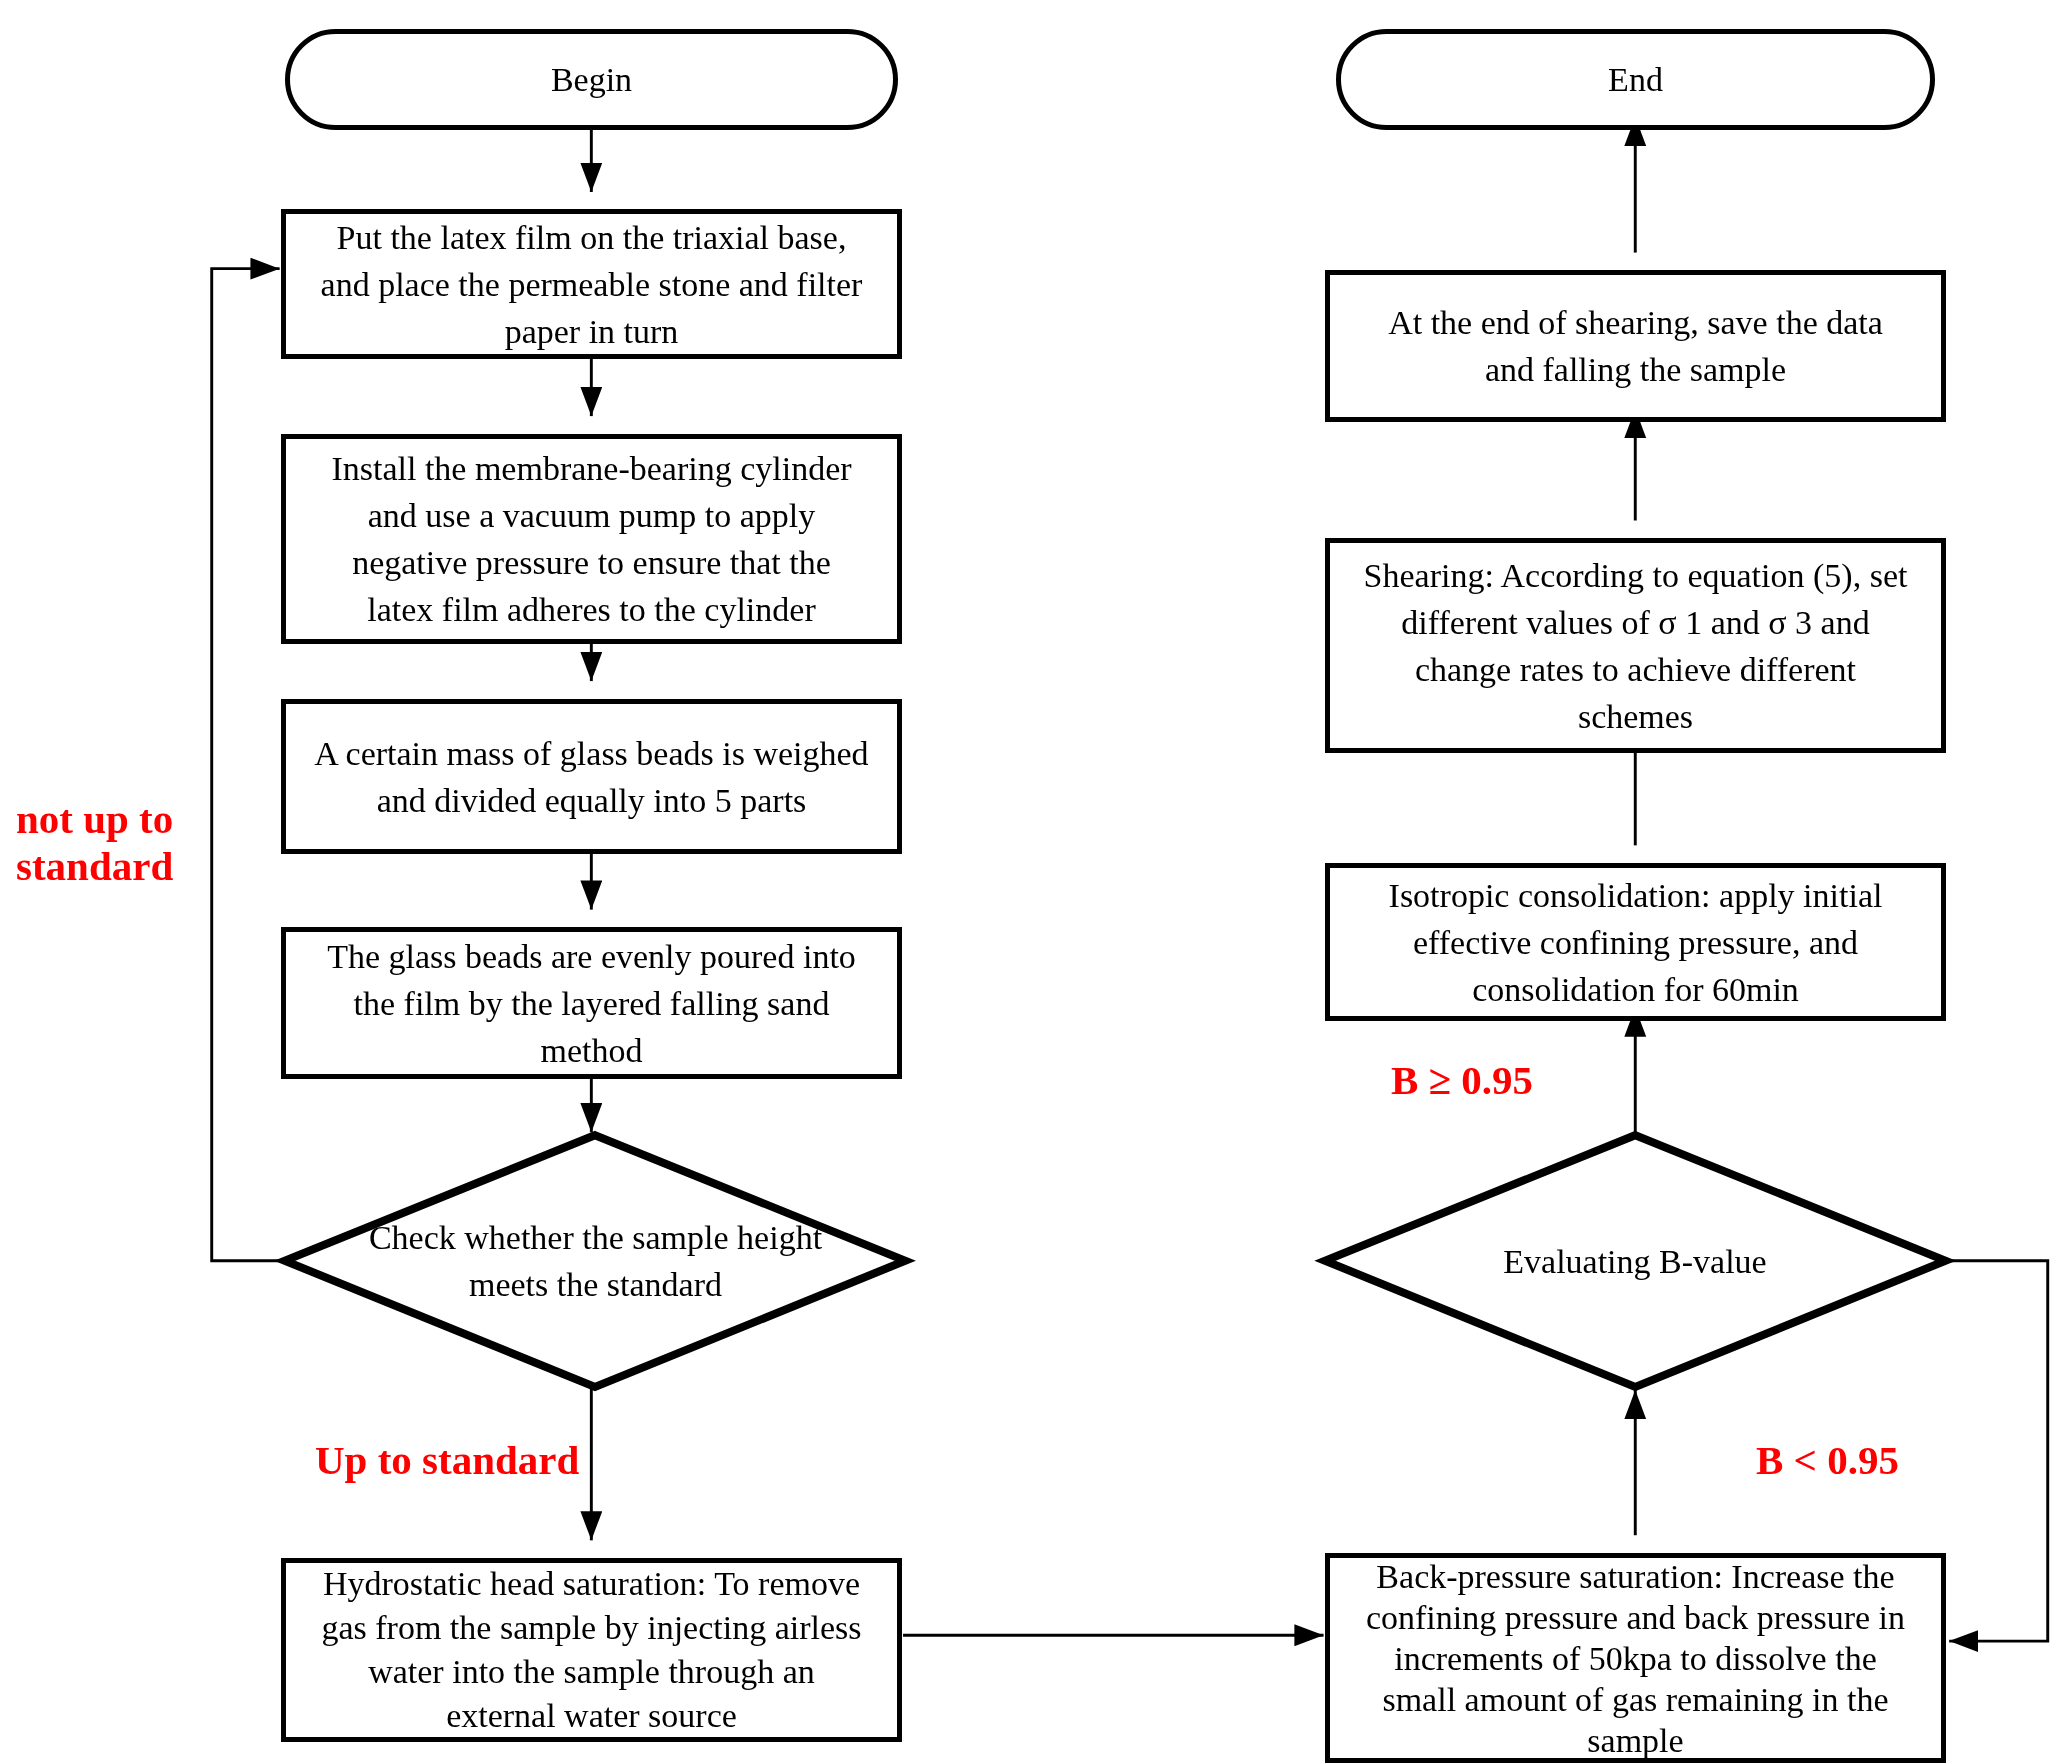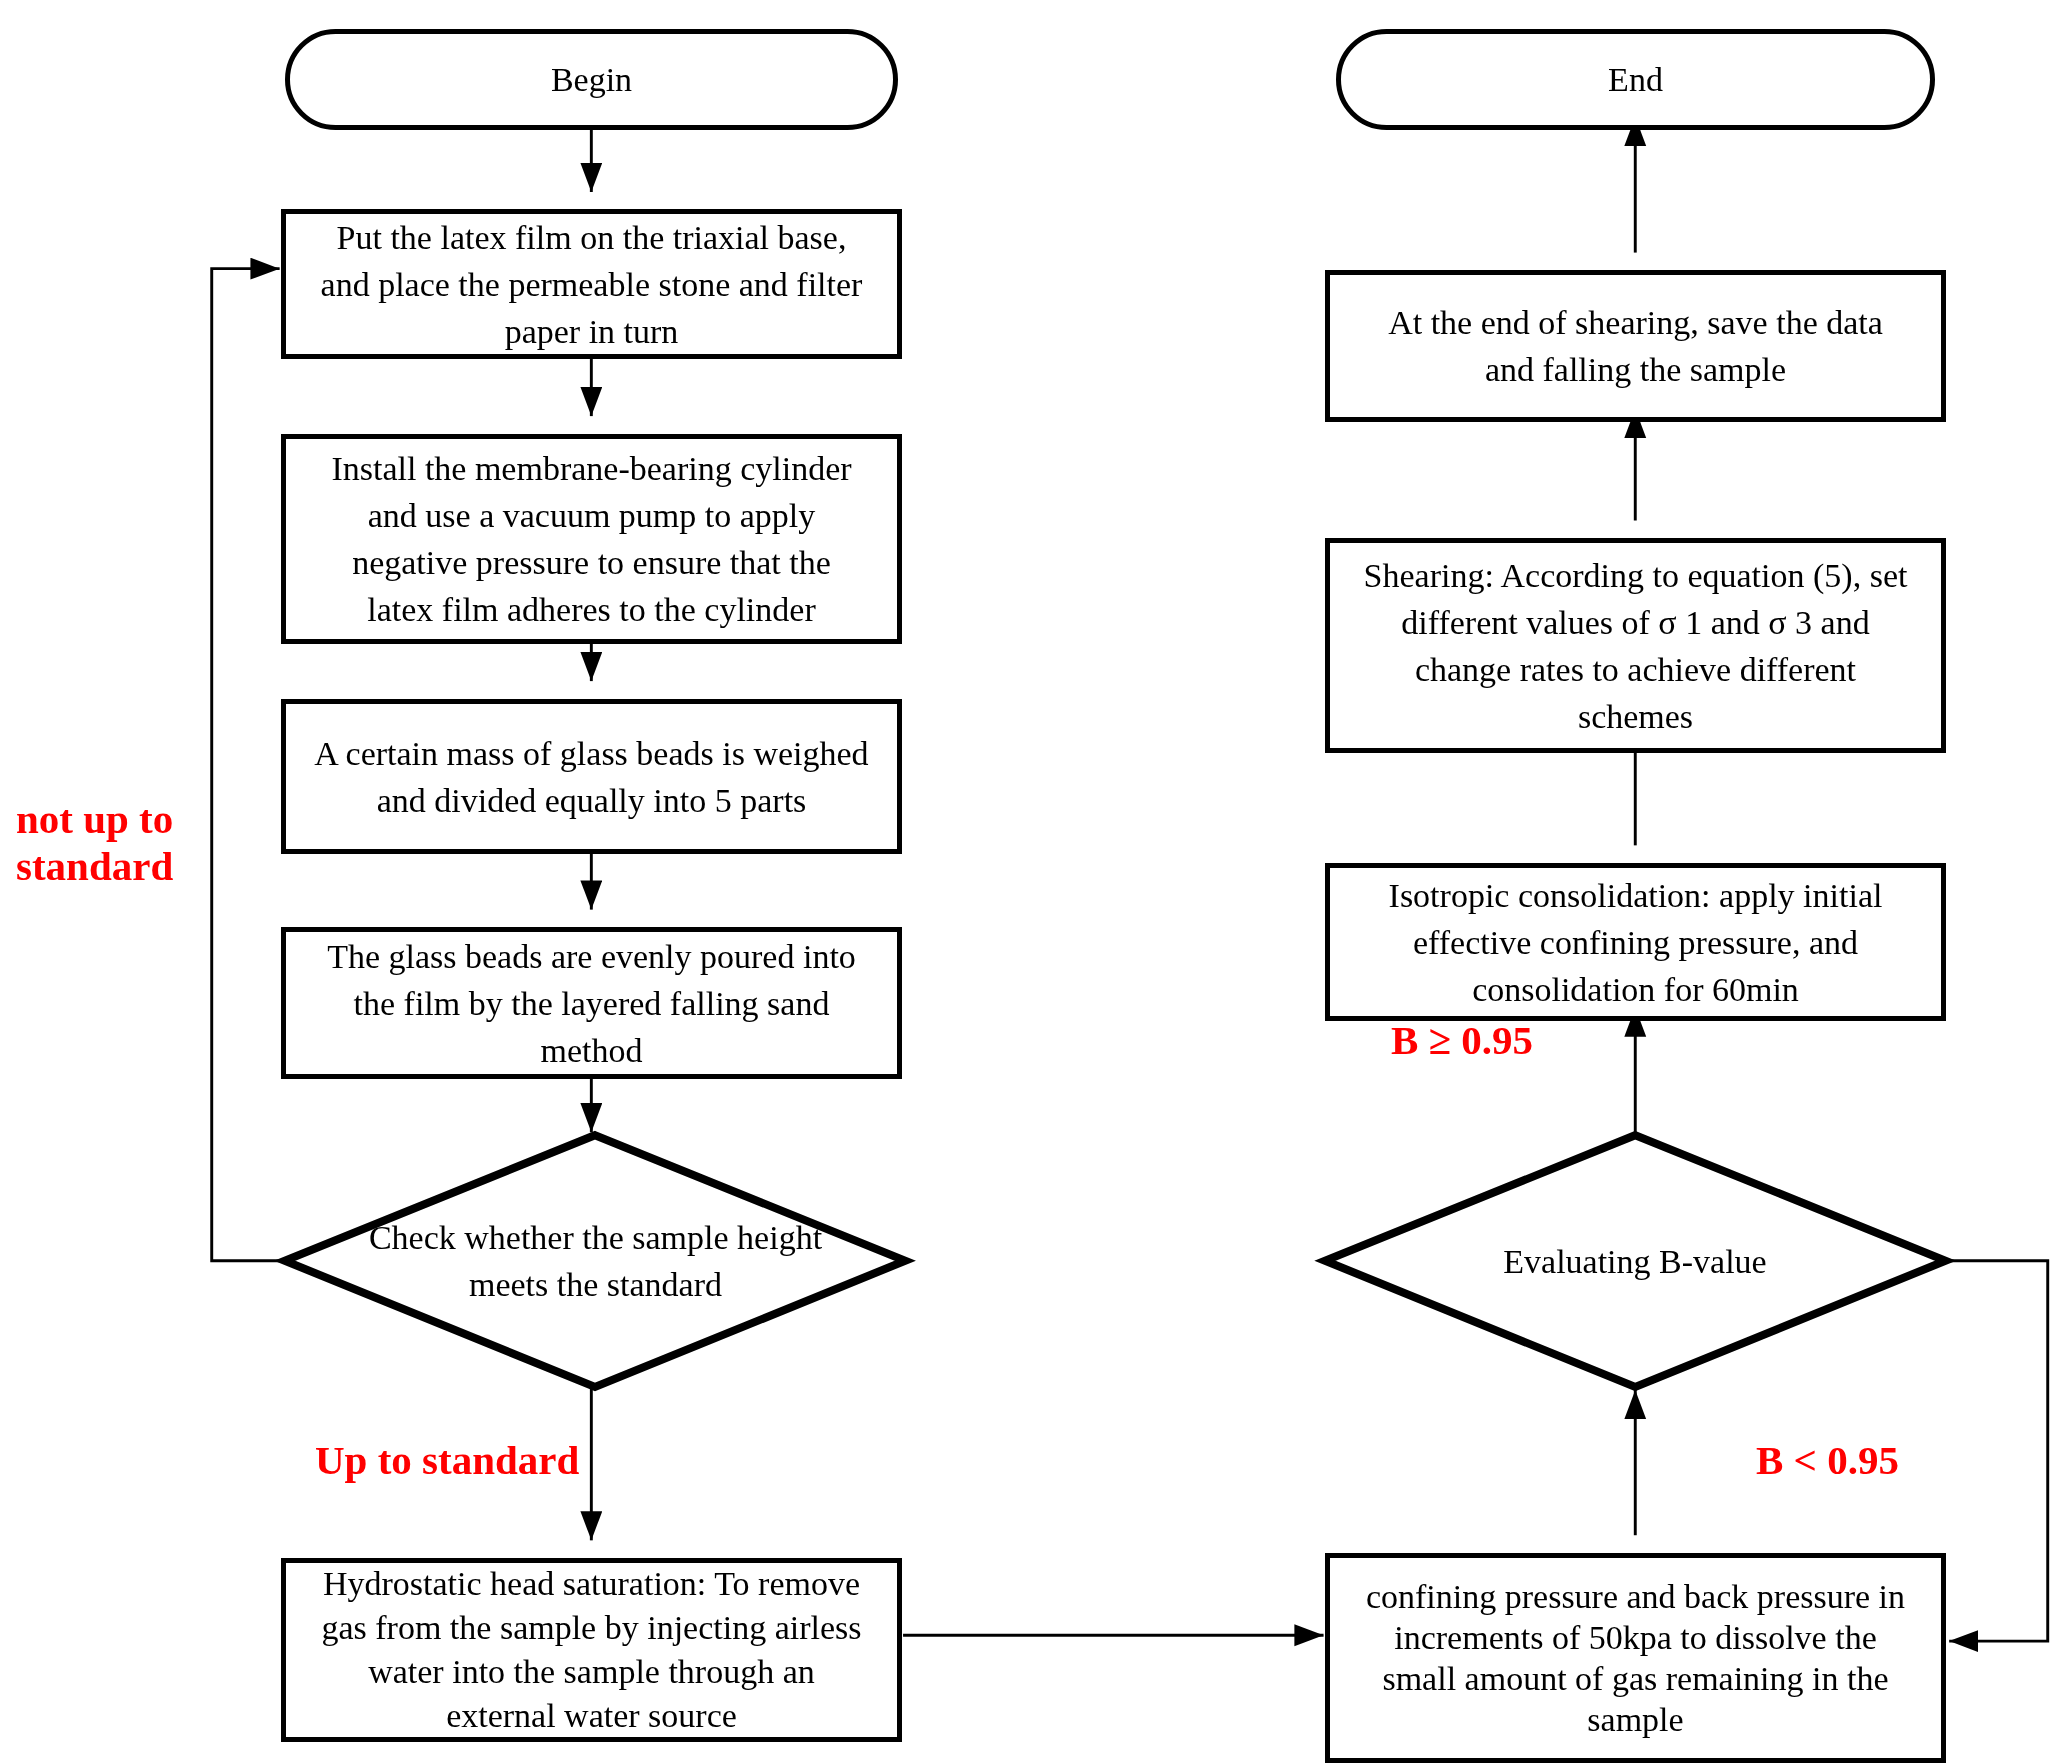--- a/index.html
+++ b/index.html
@@ -105,20 +105,21 @@
   </div>
 
   <div class="node hydlh" style="left:281px;top:1542px;width:621px;height:184px;">
     <span class="line">Hydrostatic head saturation: To remove</span>
     <span class="line">gas from the sample by injecting airless</span>
     <span class="line">water into the sample through an</span>
     <span class="line">external water source</span>
   </div>
 
   <div class="node tight" style="left:1325px;top:1537px;width:621px;height:210px;">
+    <span class="line">Back-pressure saturation: Increase the</span>
     <span class="line">confining pressure and back pressure in</span>
     <span class="line">increments of 50kpa to dissolve the</span>
     <span class="line">small amount of gas remaining in the</span>
     <span class="line">sample</span>
   </div>
 
   <div class="dtext" style="left:1387px;top:1212px;width:496px;height:99px;">
     <span class="line">Evaluating B-value</span>
   </div>
 
@@ -140,18 +141,18 @@
     <span class="line">and falling the sample</span>
   </div>
 
   <div class="rlabel" style="left:16px;top:796px;">
     <span class="line">not up to</span>
     <span class="line">standard</span>
   </div>
 
   <div class="rlabel" style="left:315px;top:1437px;">Up to standard</div>
 
-  <div class="rlabel" style="left:1391px;top:1017px;">B ≥ 0.95</div>
+  <div class="rlabel" style="left:1391px;top:1057px;">B ≥ 0.95</div>
 
   <div class="rlabel" style="left:1756px;top:1437px;">B &lt; 0.95</div>
 
 </div>
 
 
 </body></html>

